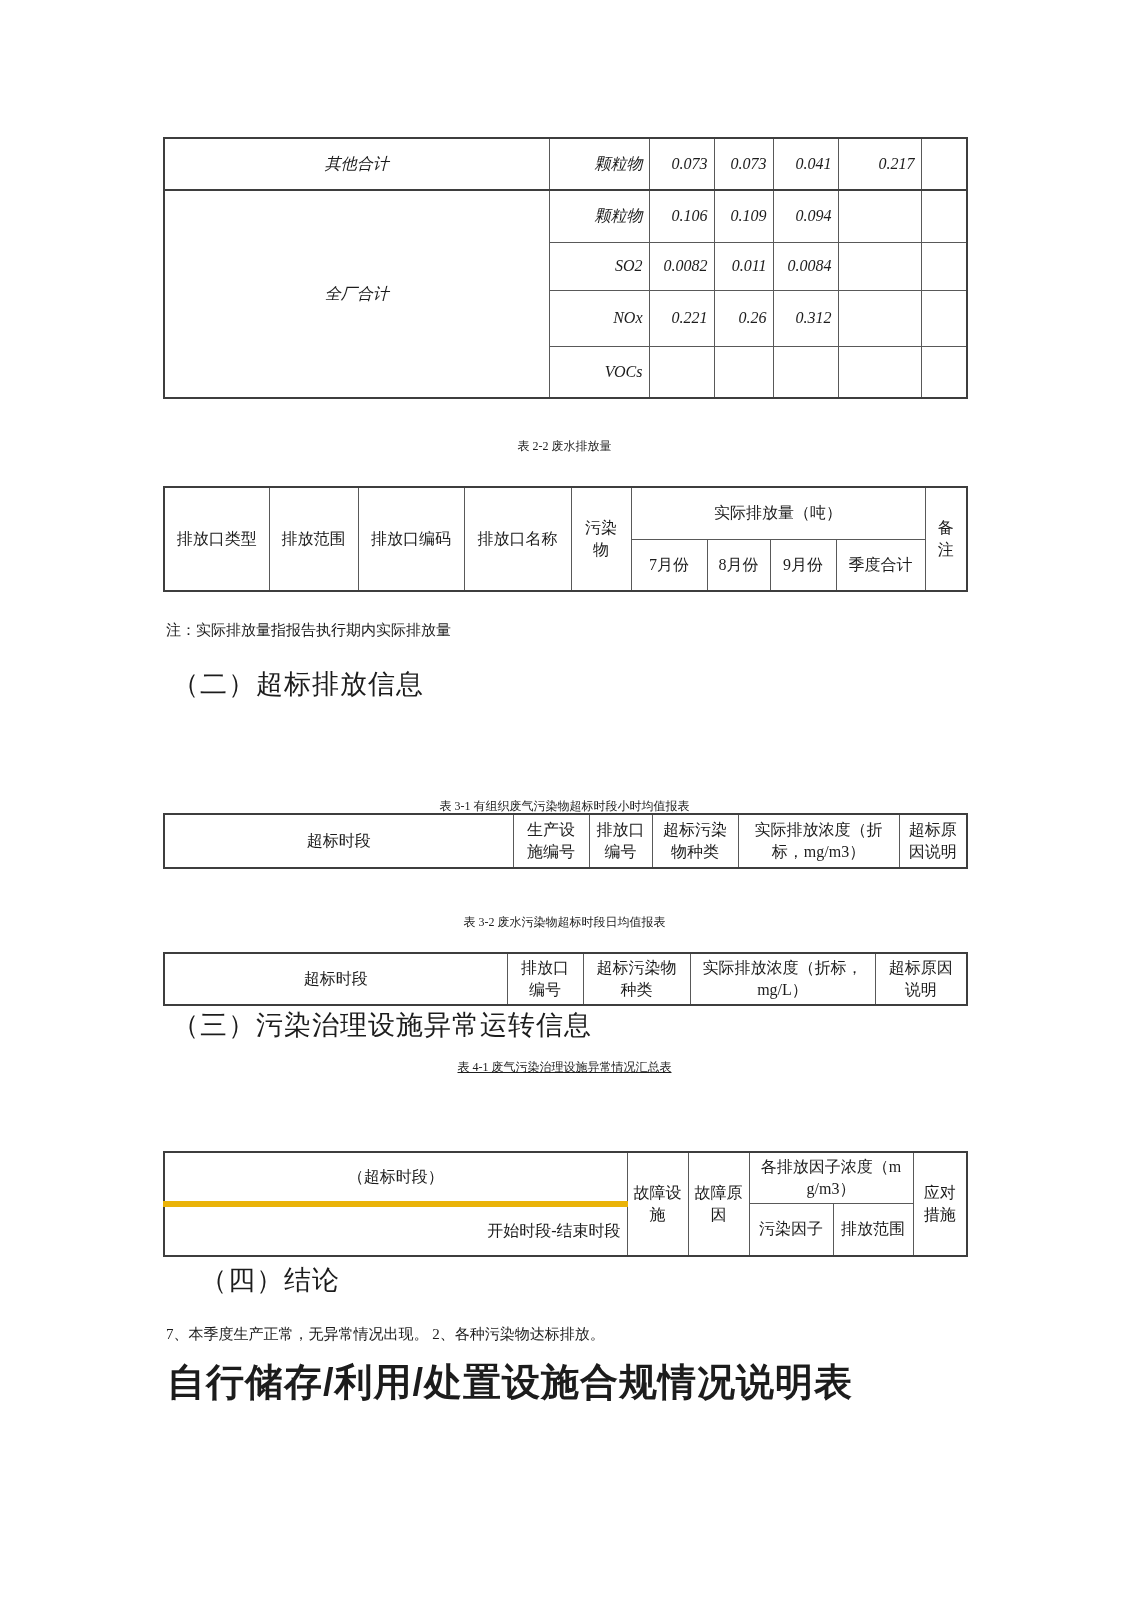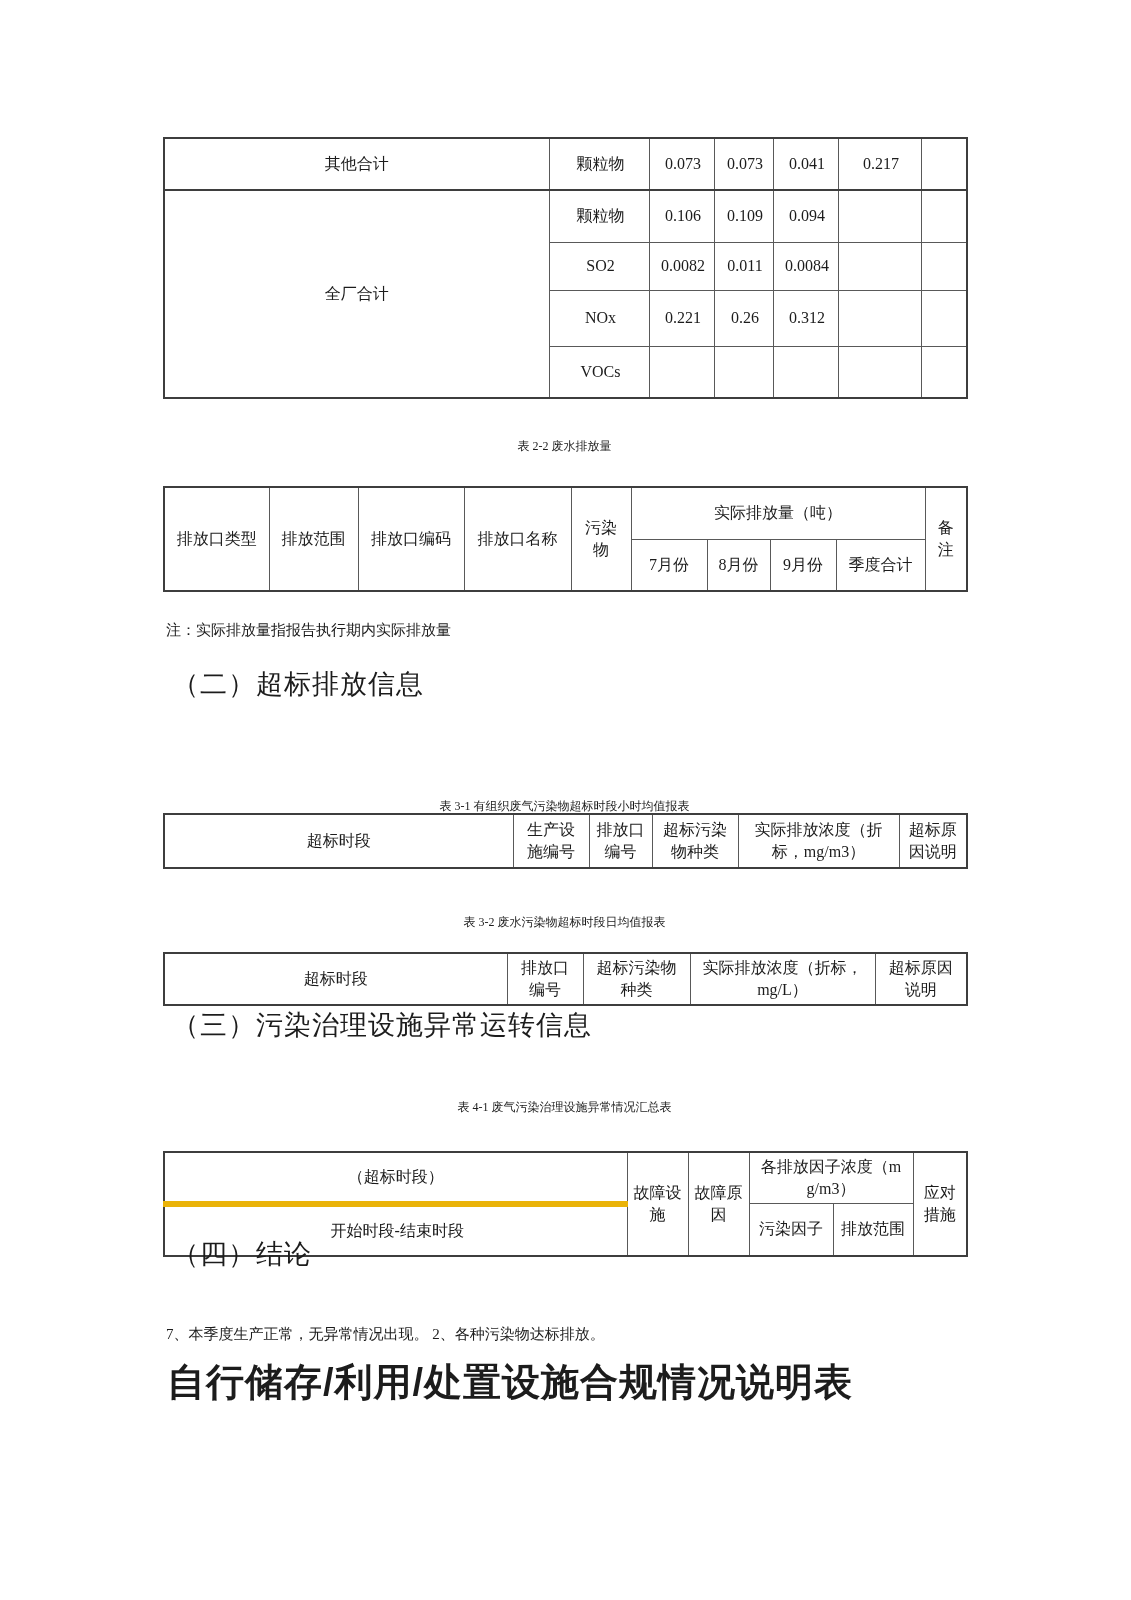--- a/index.html
+++ b/index.html
@@ -11,35 +11,35 @@
   .abs{position:absolute;}
   table{
     border-collapse:collapse;table-layout:fixed;width:803px;
     border:2px solid #3e3e3e;background:#ffffff;
   }
   td{
     border:1px solid #595959;font-size:16px;line-height:22px;
     text-align:center;vertical-align:middle;padding:3px 6px;
     word-break:break-all;overflow:hidden;
   }
-  td.l{text-align:center;padding-left:9px;}
+  td.l{text-align:right;padding-left:9px;}
   tr.thick>td{border-top:2px solid #3e3e3e;}
   td.thickb{border-bottom:6px solid #eab308;}
   .tbl-title{left:163px;width:803px;text-align:center;font-size:12px;line-height:26px;}
   .sec{left:172px;font-size:27px;line-height:36px;letter-spacing:1px;white-space:nowrap;}
   .note{left:166px;font-size:15px;line-height:20px;white-space:nowrap;}
   .big-title{
     left:167px;font-size:38px;line-height:48px;font-weight:700;
     font-family:"Liberation Sans","DejaVu Sans",sans-serif;letter-spacing:1px;white-space:nowrap;
   }
 </style>
 </head>
 <body>
 
-<table class="abs" style="top:137px;left:163px;">
+<table class="abs" style="top:137px;left:163px;font-style:italic;">
   <colgroup>
     <col style="width:385px">
       <col style="width:100px">
       <col style="width:65px">
     <col style="width:59px">
       <col style="width:65px">
       <col style="width:83px">
       <col style="width:46px">
   </colgroup>
   <tbody>
@@ -165,21 +165,21 @@
       <td>排放口编号</td>
       <td>超标污染物种类</td>
       <td>实际排放浓度（折标，mg/L）</td>
       <td>超标原因说明</td>
     </tr>
   </tbody>
 </table>
 
 <div class="abs sec" style="top:1007px;">（三）污染治理设施异常运转信息</div>
 
-<div class="abs tbl-title" style="top:1094px;">表 4-1 废气污染治理设施异常情况汇总表</div>
+<div class="abs tbl-title" style="top:1054px;text-decoration:underline;">表 4-1 废气污染治理设施异常情况汇总表</div>
 
 <table class="abs" style="top:1151px;left:163px;">
   <colgroup>
     <col style="width:463px">
       <col style="width:61px">
       <col style="width:61px">
     <col style="width:84px">
       <col style="width:80px">
       <col style="width:54px">
   </colgroup>
@@ -192,17 +192,17 @@
       <td rowspan="2">应对措施</td>
     </tr>
     <tr style="height:52px">
       <td class="l">开始时段-结束时段</td>
       <td>污染因子</td>
       <td>排放范围</td>
     </tr>
   </tbody>
 </table>
 
-<div class="abs sec" style="top:1236px;">（四）结论</div>
+<div class="abs sec" style="top:1262px;margin-left:28px;">（四）结论</div>
 
 <div class="abs note" style="top:1324px;">7、本季度生产正常，无异常情况出现。 2、各种污染物达标排放。</div>
 
 <div class="abs big-title" style="top:1358px;">自行储存/利用/处置设施合规情况说明表</div>
 
 </body></html>

